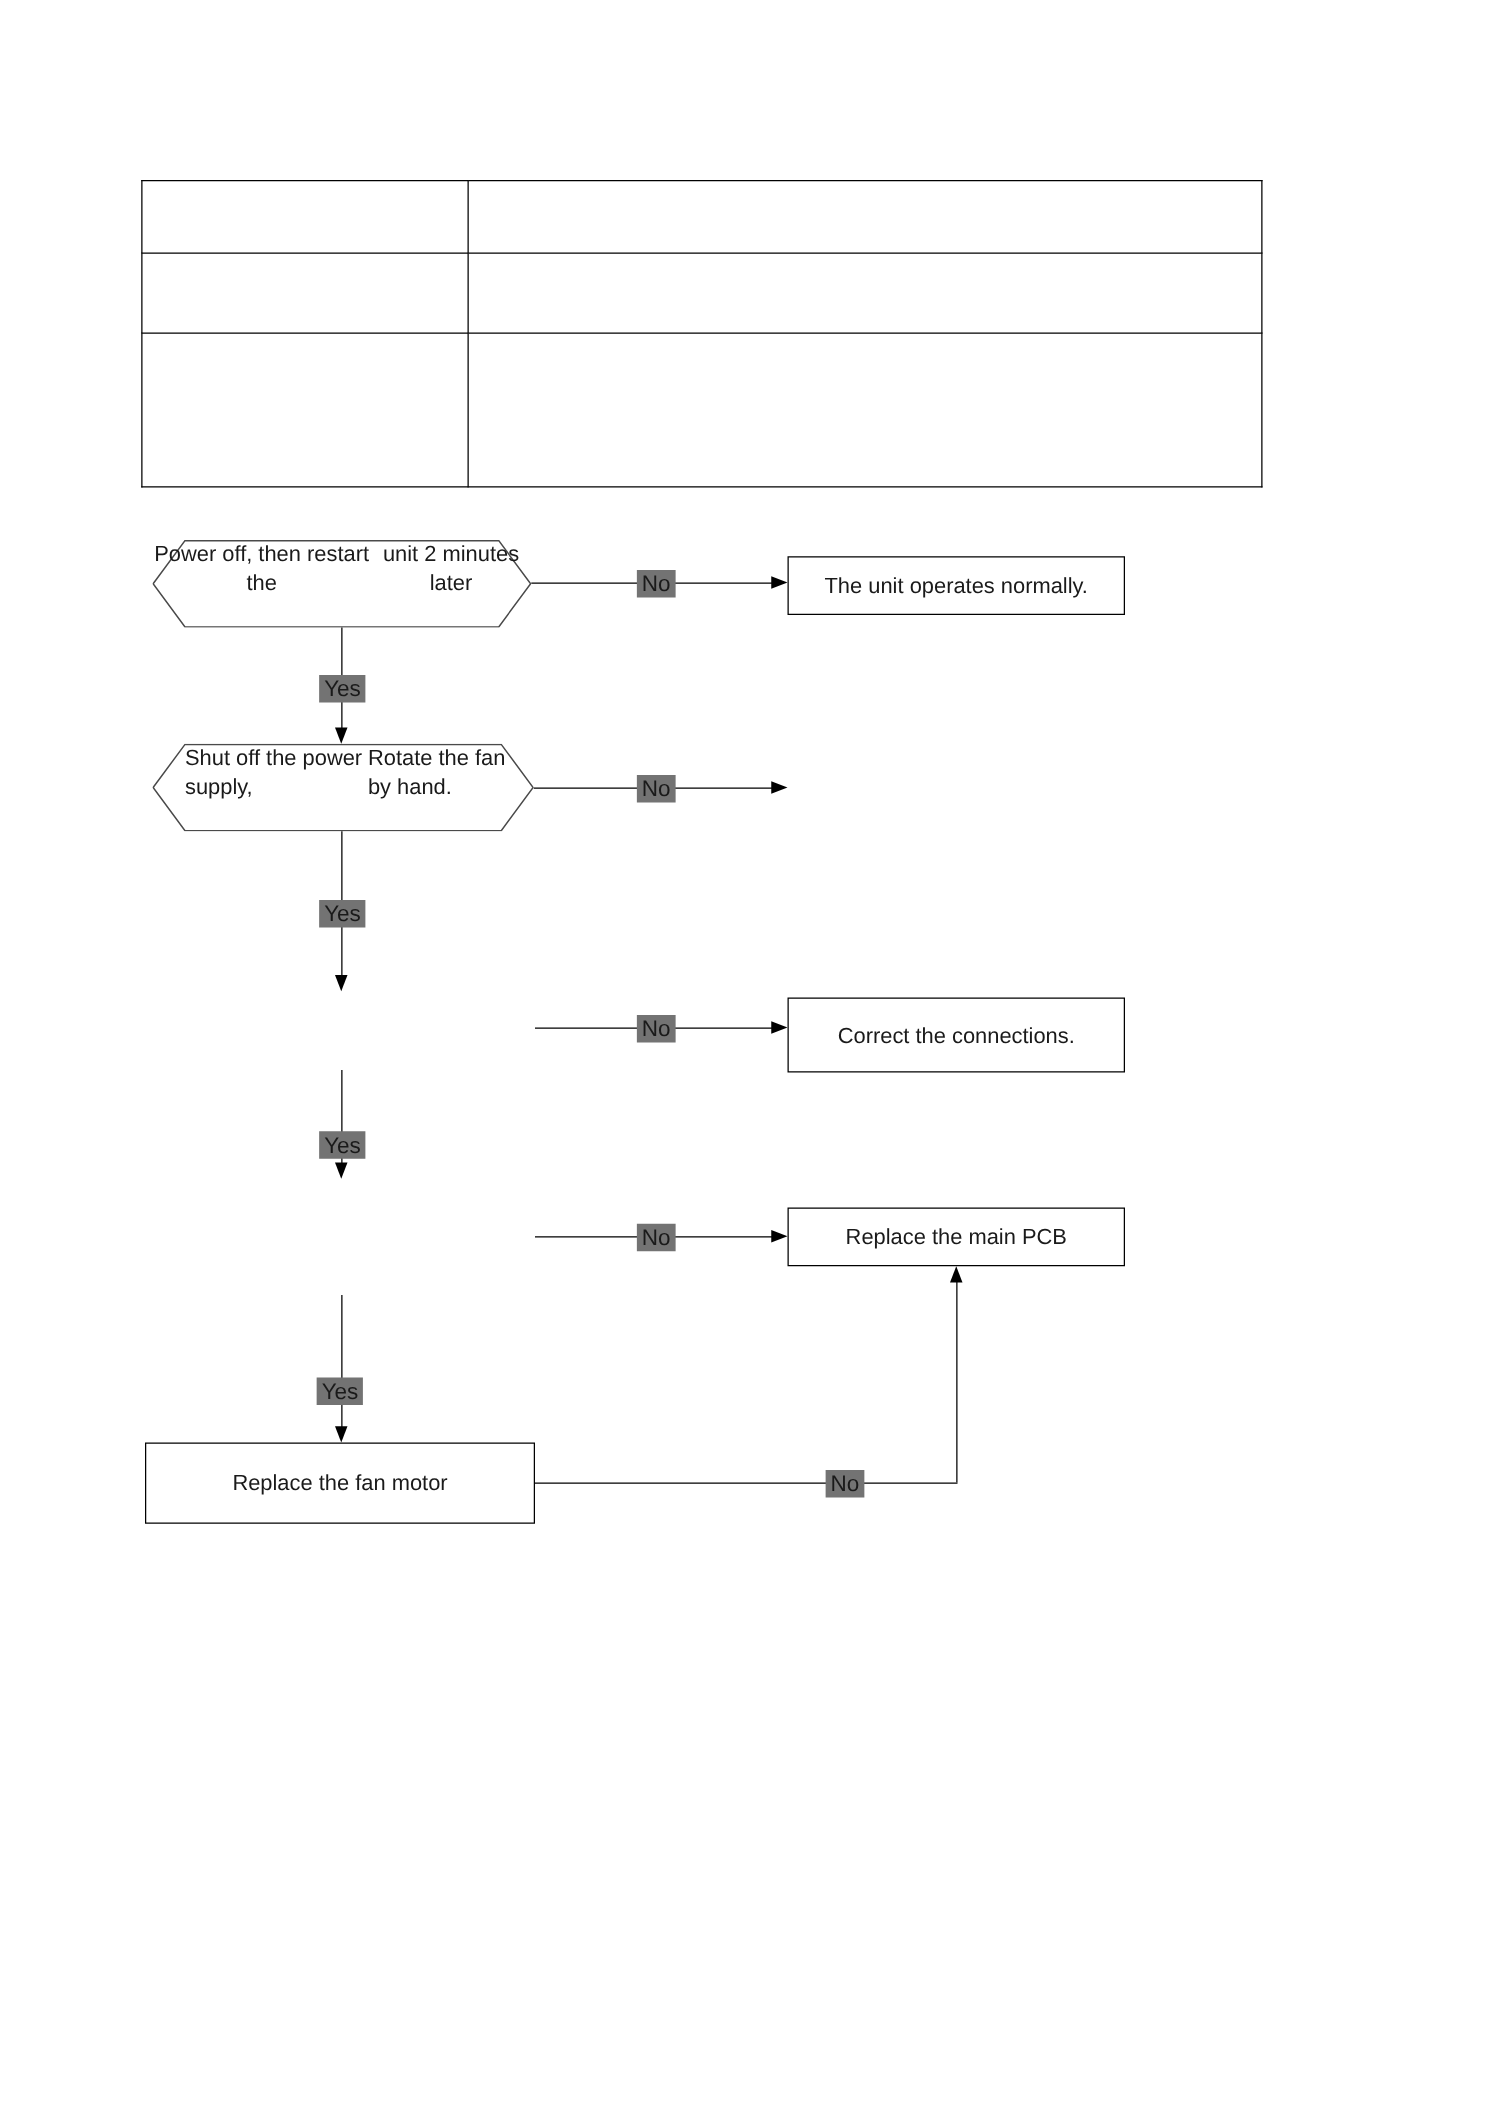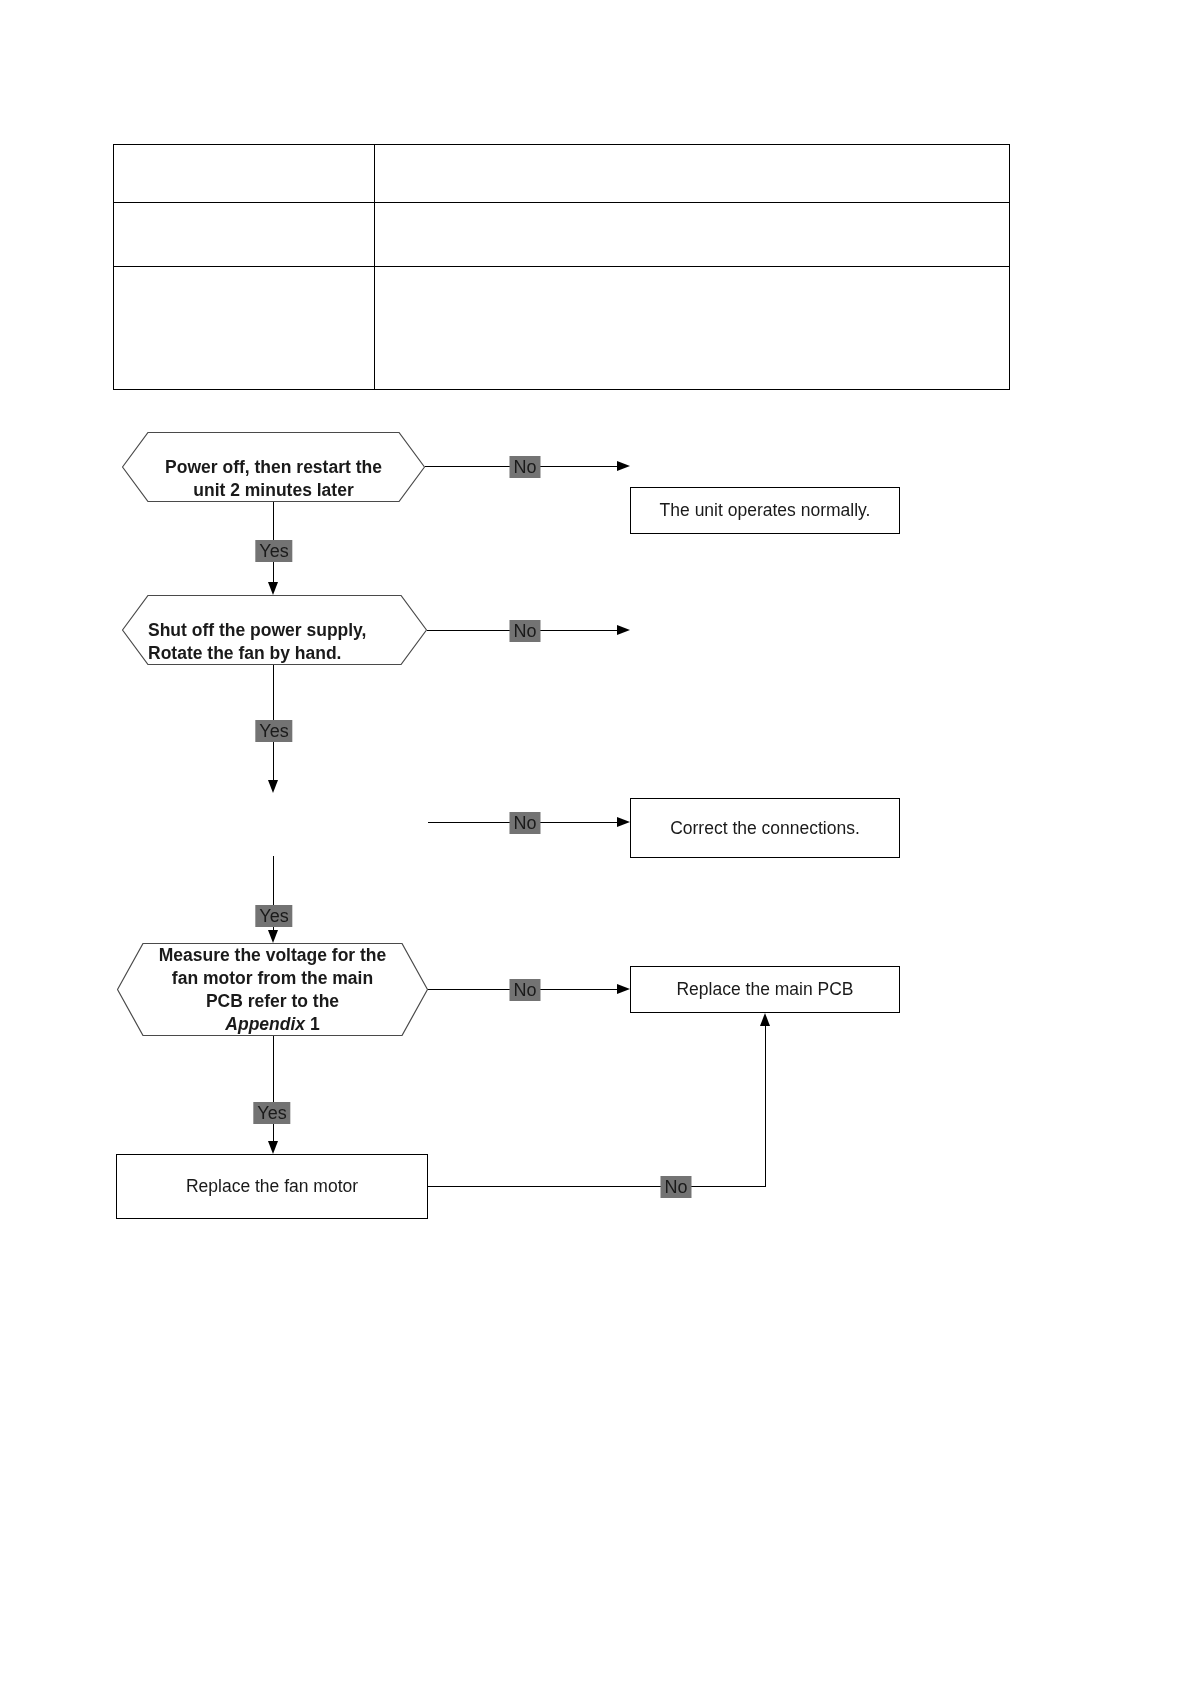--- a/index.html
+++ b/index.html
@@ -9,22 +9,22 @@
   }
   
   table.info { position:absolute; left:113px; top:144px; border-collapse:collapse; table-layout:fixed; }
   table.info td { border:1px solid #000; padding:0; }
 
   
   .hex { position:absolute; }
   .hex svg { position:absolute; left:0; top:0; display:block; }
   .hex .txt {
     position:relative; width:100%; height:100%;
-    display:flex; flex-direction:column; justify-content:flex-end;
-    text-align:center; font-size:17.5px; line-height:23px;font-weight:bold;
+    display:flex; flex-direction:row; justify-content:center;
+    text-align:center; font-size:17.5px; line-height:23px;
   }
   .hex .txt.left { text-align:left; padding-left:26px; box-sizing:border-box; }
   .box {
     position:absolute; border:1.5px solid #000; background:#fff; box-sizing:border-box;
     display:flex; flex-direction:column; justify-content:center;
     text-align:center; font-size:17.5px; line-height:23px;
   }
   .italic { font-style:italic; }
 
   
@@ -79,35 +79,22 @@
     <svg width="305" height="70">
       <polygon points="0.5,35 26,0.5 279,0.5 304.5,35 279,69.5 26,69.5" fill="#ffffff" stroke="#4a4a4a" stroke-width="1.2"></polygon>
     </svg>
     <div class="txt left">
       <div>Shut off the power supply,</div>
       <div>Rotate the fan by hand.</div>
     </div>
   </div>
 
 
-  <div class="hex" style="left:117px; top:943px; width:311px; height:93px;">
-    <svg width="311" height="93">
-      <polygon points="0.5,46.5 26,0.5 285,0.5 310.5,46.5 285,92.5 26,92.5" fill="#ffffff" stroke="#4a4a4a" stroke-width="1.2"></polygon>
-    </svg>
-    <div class="txt">
-      <div>Measure the voltage for the</div>
-      <div>fan motor from the main</div>
-      <div>PCB refer to the</div>
-      <div>
-        <span class="italic">Appendix</span><span> 1</span>
-      </div>
-    </div>
-  </div>
 
-  <div class="box" style="left:630px; top:445px; width:270px; height:47px;margin-top:42px;">
+  <div class="box" style="left:630px; top:445px; width:270px; height:47px;">
     <div>The unit operates normally.</div>
   </div>
 
 
   <div class="box" style="left:630px; top:798px; width:270px; height:60px;">
     <div>Correct the connections.</div>
   </div>
 
   <div class="box" style="left:630px; top:966px; width:270px; height:47px;">
     <div>Replace the main PCB</div>

